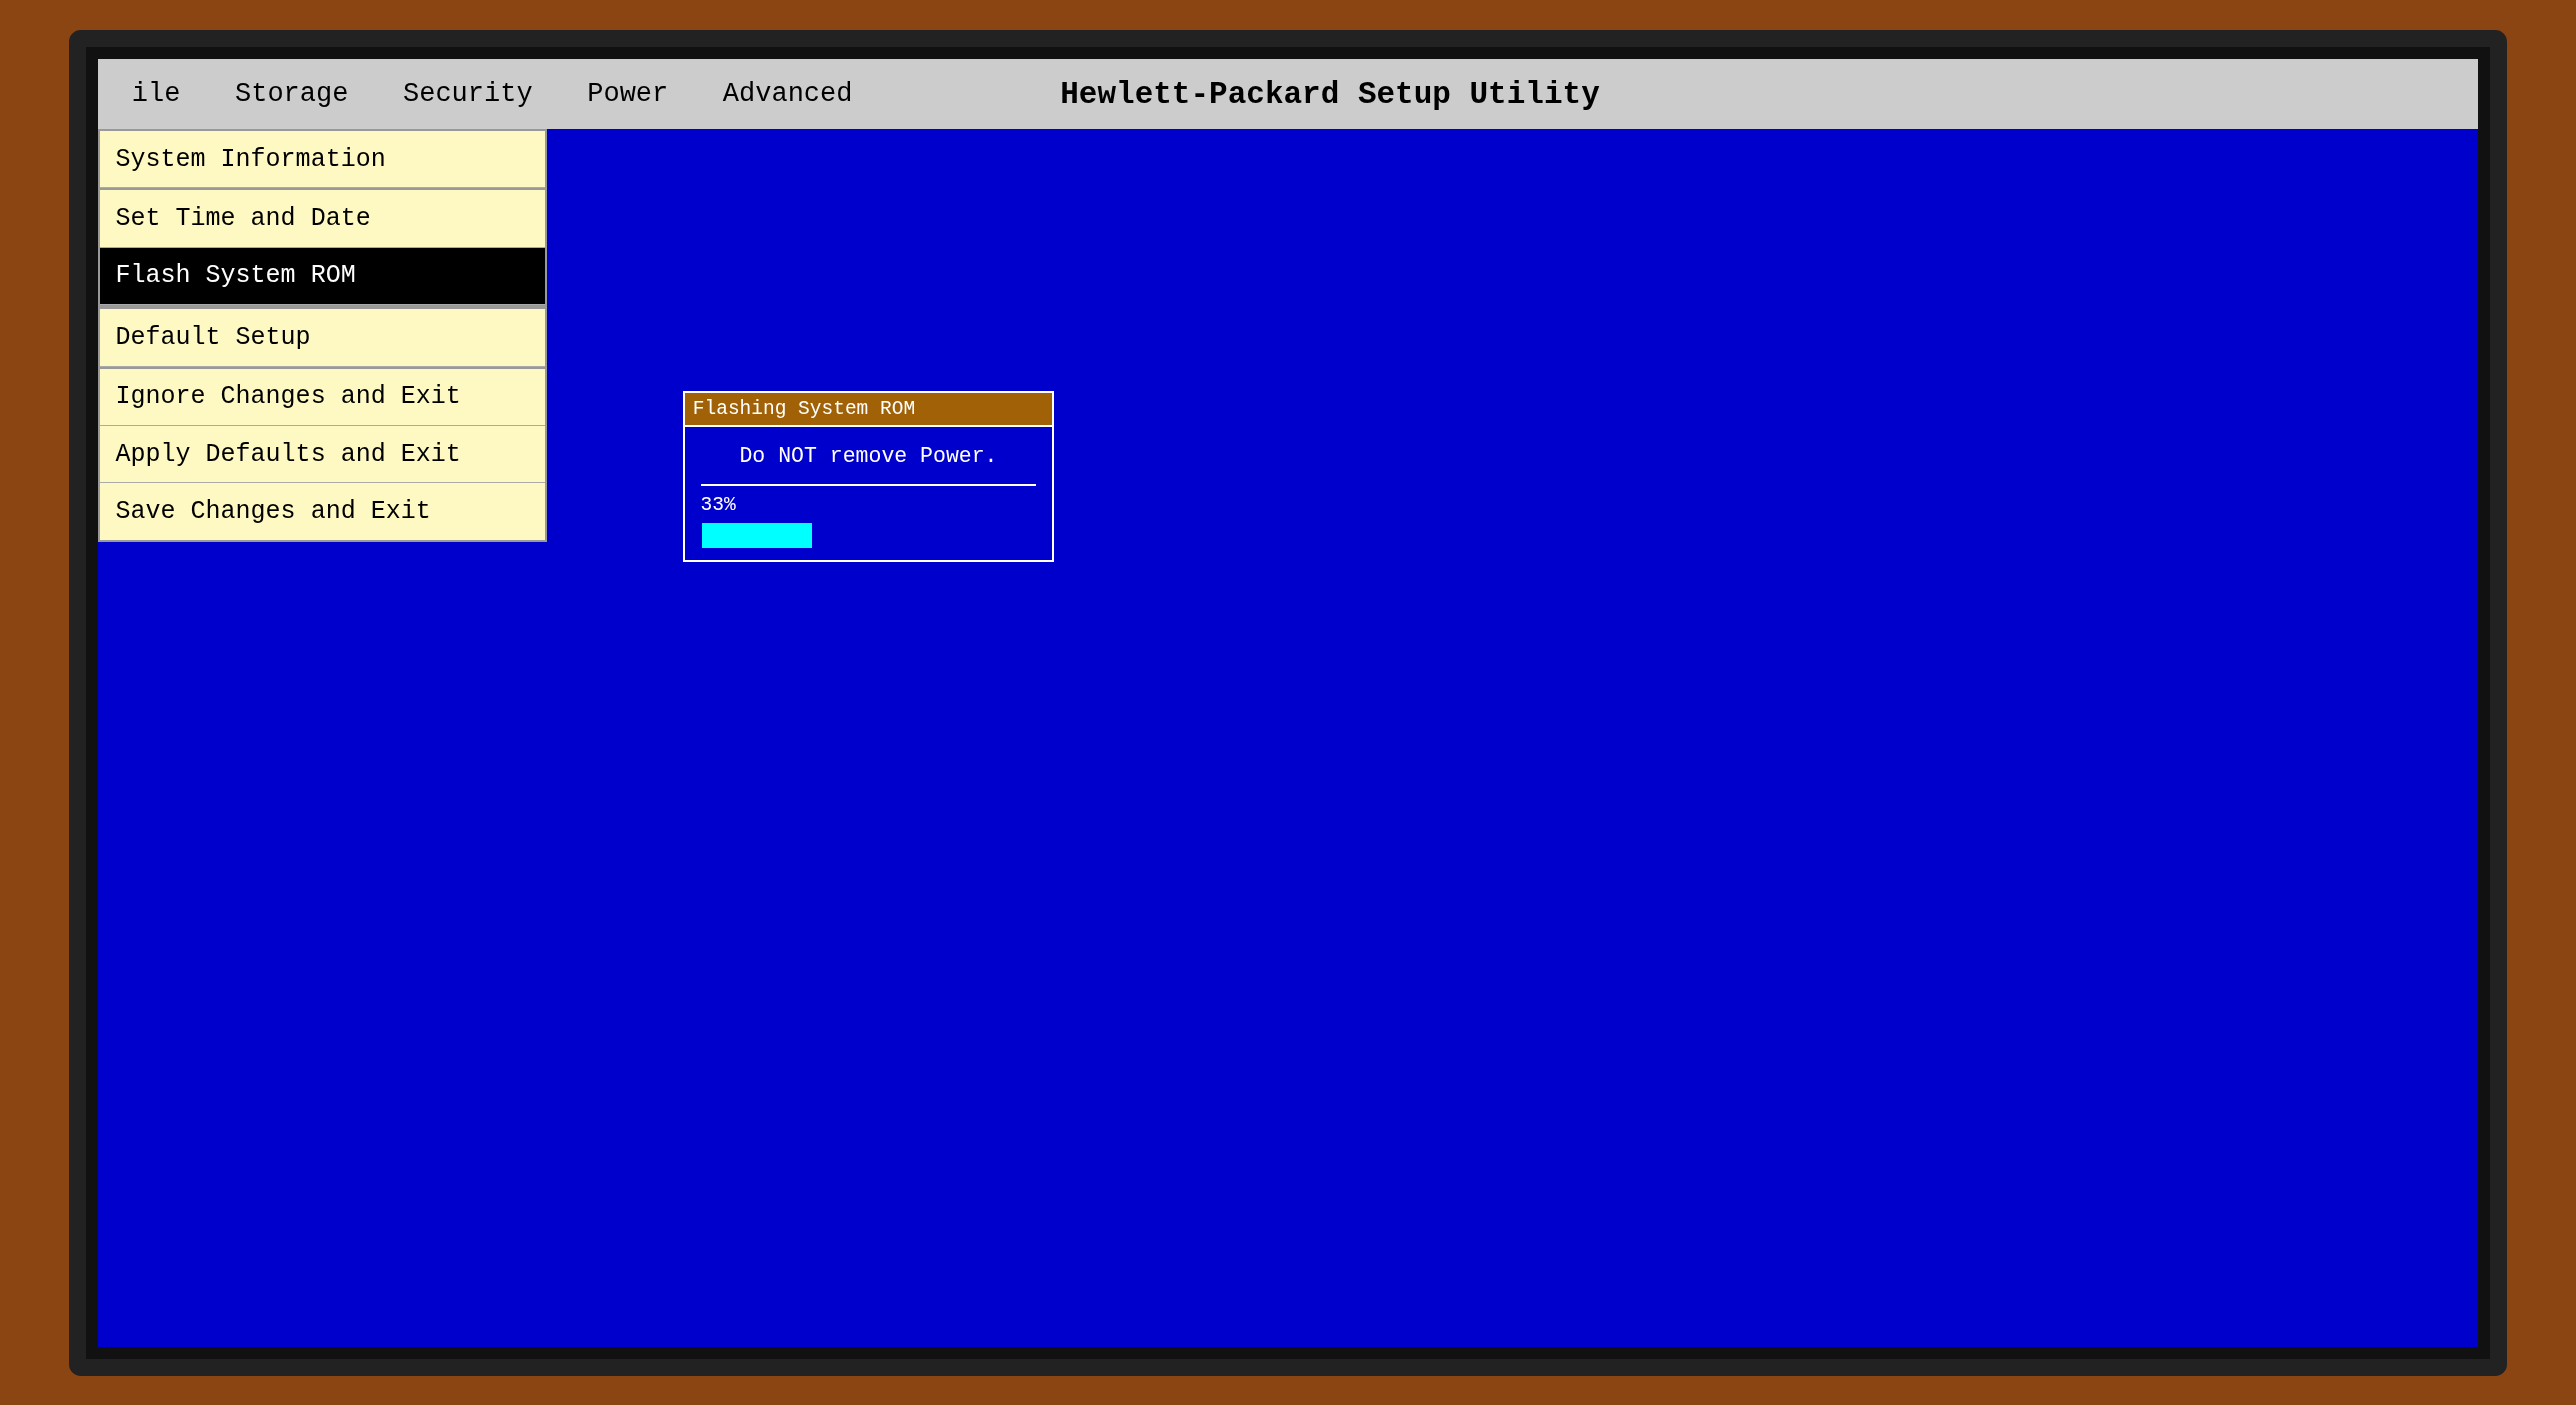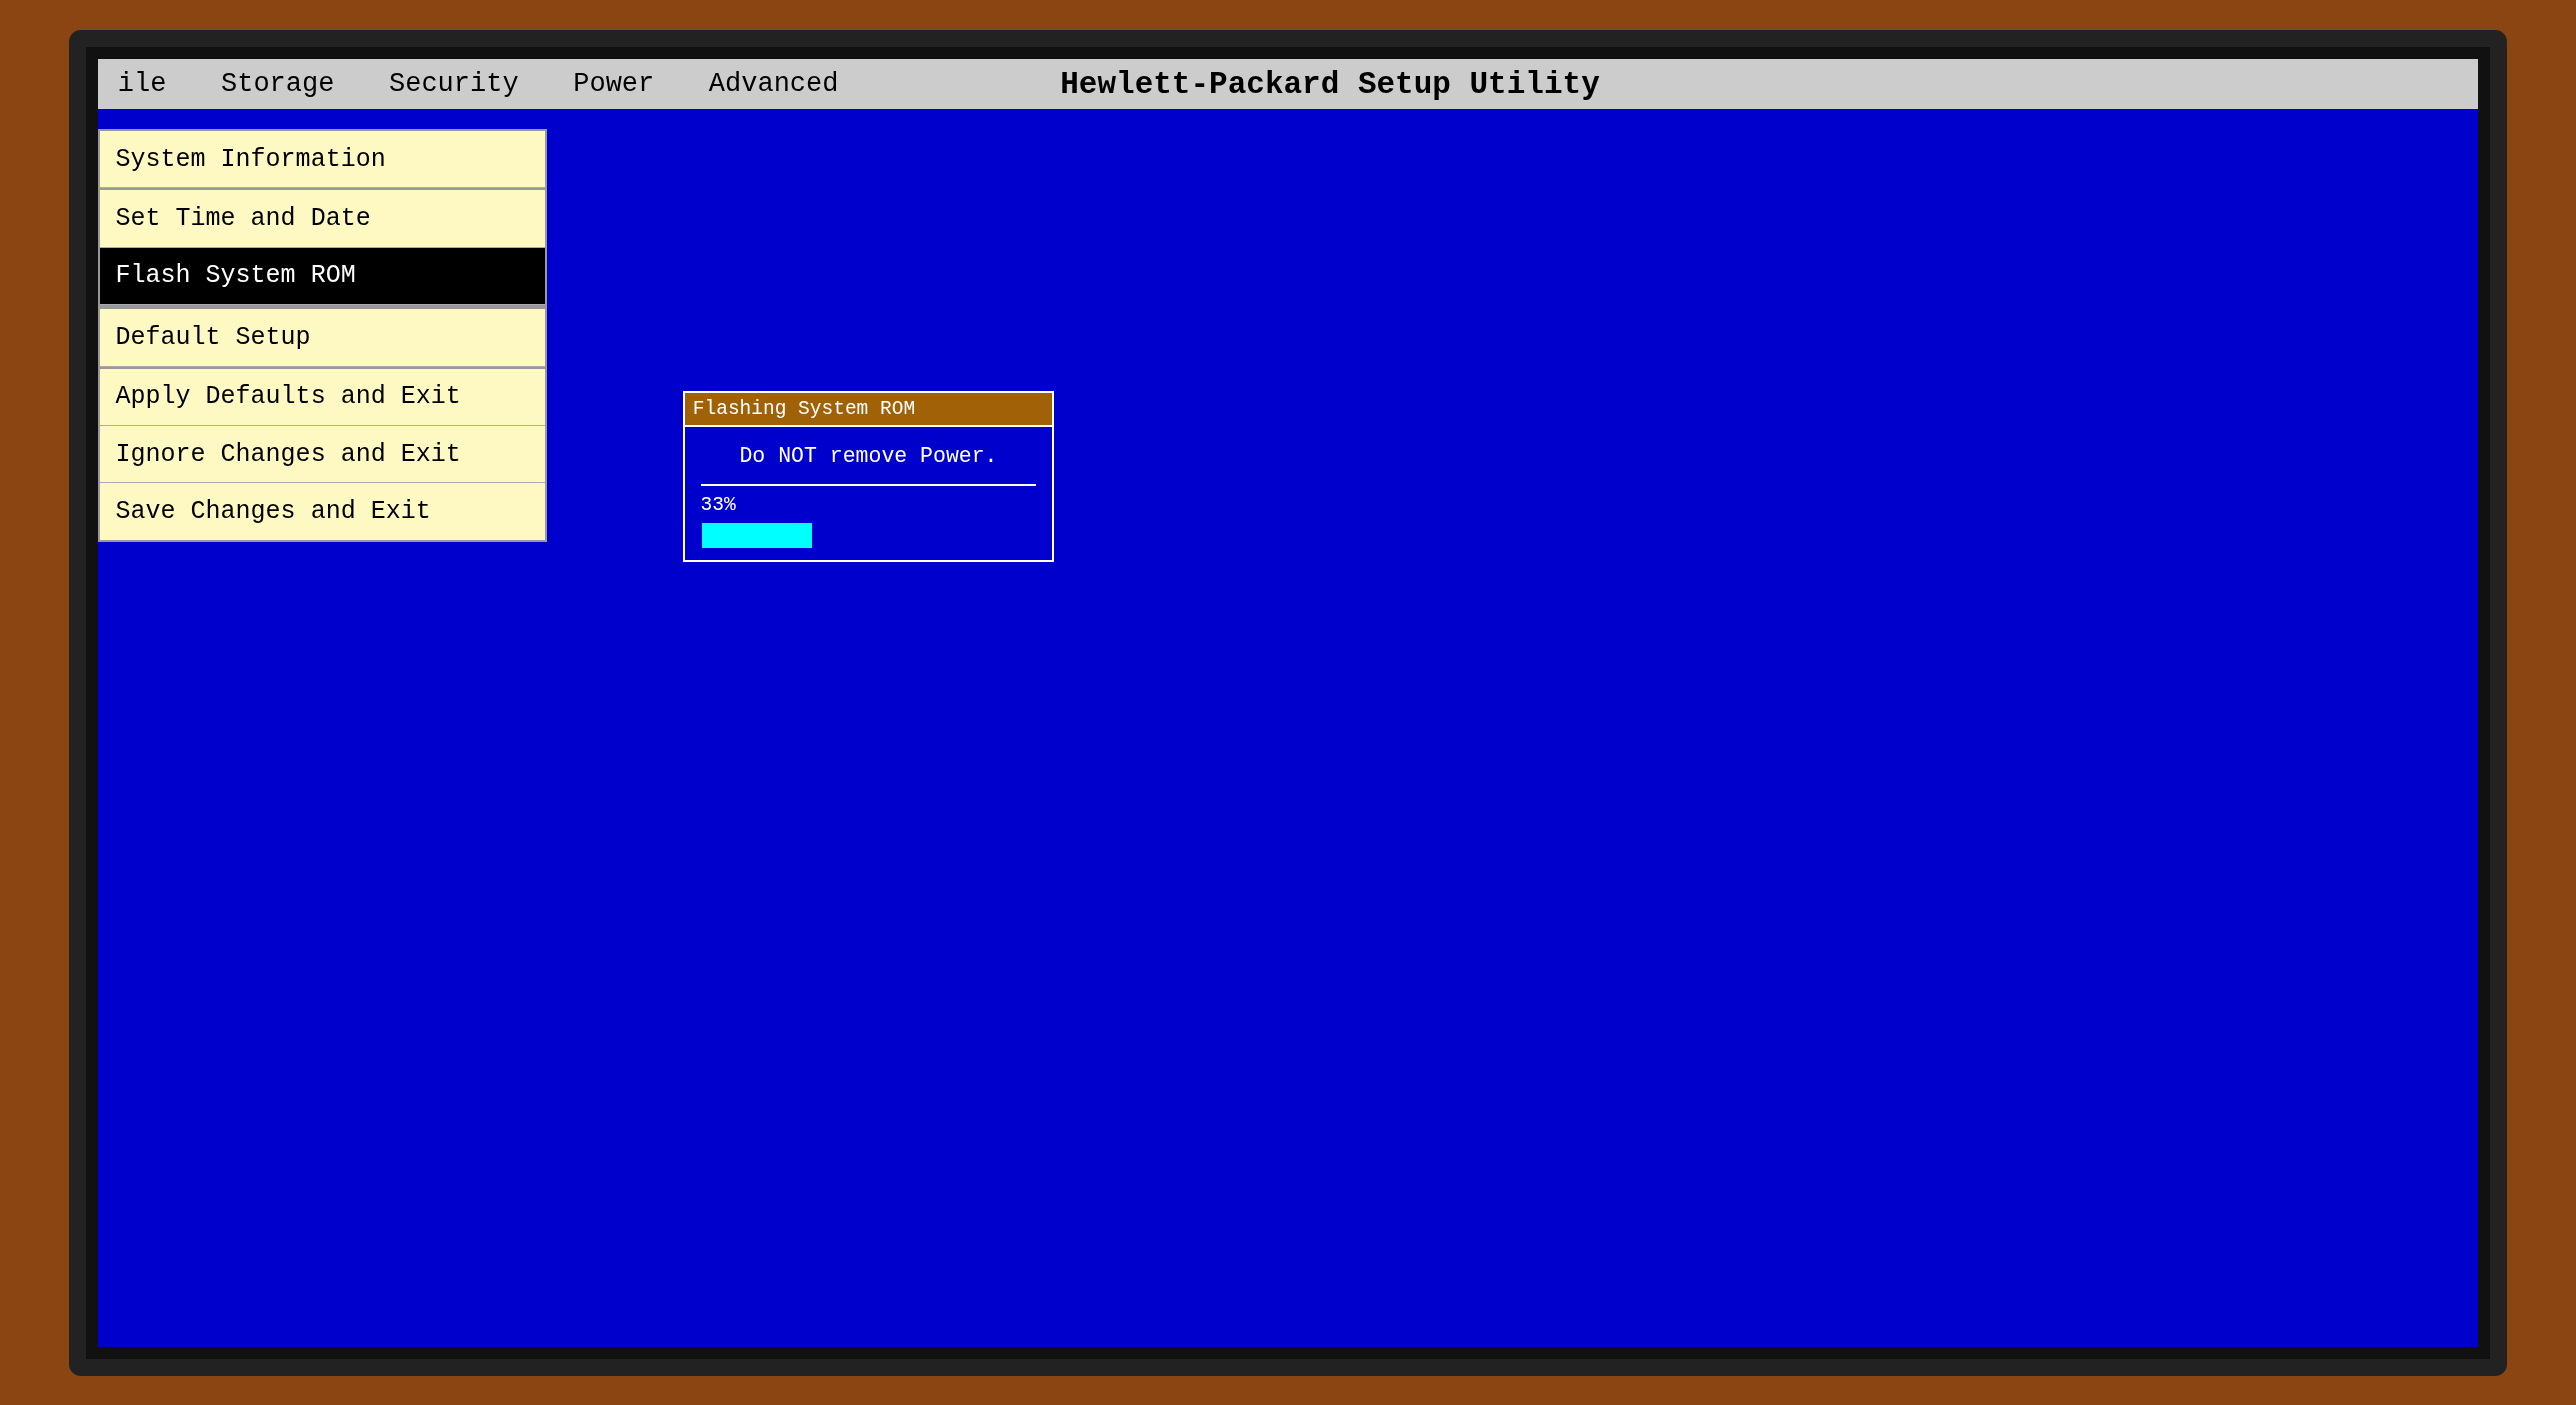--- a/index.html
+++ b/index.html
@@ -36,24 +36,24 @@
       background: #0000CC;
       position: relative;
       overflow: hidden;
       font-family: 'Courier New', Courier, monospace;
     }
 
     
     .menubar {
       width: 100%;
       background: #CCCCCC;
-      height: 50px;
-      display: flex;
-      align-items: center;
-      padding: 0 12px;
+      height: 70px;
+      display: flex;
+      align-items: center;
+      padding: 0 26px;
       position: relative;
     }
 
     .menubar-title {
       position: absolute;
       left: 50%;
       transform: translateX(-50%);
       font-size: 31px;
       font-weight: bold;
       color: #000;
@@ -194,22 +194,22 @@
 
     <div class="sidebar">
       <div class="sidebar-item">System Information</div>
       <div class="sidebar-divider"></div>
       <div class="sidebar-item">Set Time and Date</div>
       <div class="sidebar-item selected">Flash System ROM</div>
       <div class="sidebar-divider"></div>
       <div class="sidebar-divider"></div>
       <div class="sidebar-item">Default Setup</div>
       <div class="sidebar-divider"></div>
+      <div class="sidebar-item">Ignore Changes and Exit</div>
       <div class="sidebar-item">Apply Defaults and Exit</div>
-      <div class="sidebar-item">Ignore Changes and Exit</div>
       <div class="sidebar-item no-border">Save Changes and Exit</div>
     </div>
 
     <div class="flash-dialog">
       <div class="dialog-title-bar">
         <span class="dialog-title-text">Flashing System ROM</span>
       </div>
       <div class="flash-dialog-body">
         <div class="flash-dialog-message">Do NOT remove Power.</div>
         <div class="flash-dialog-divider"></div>

